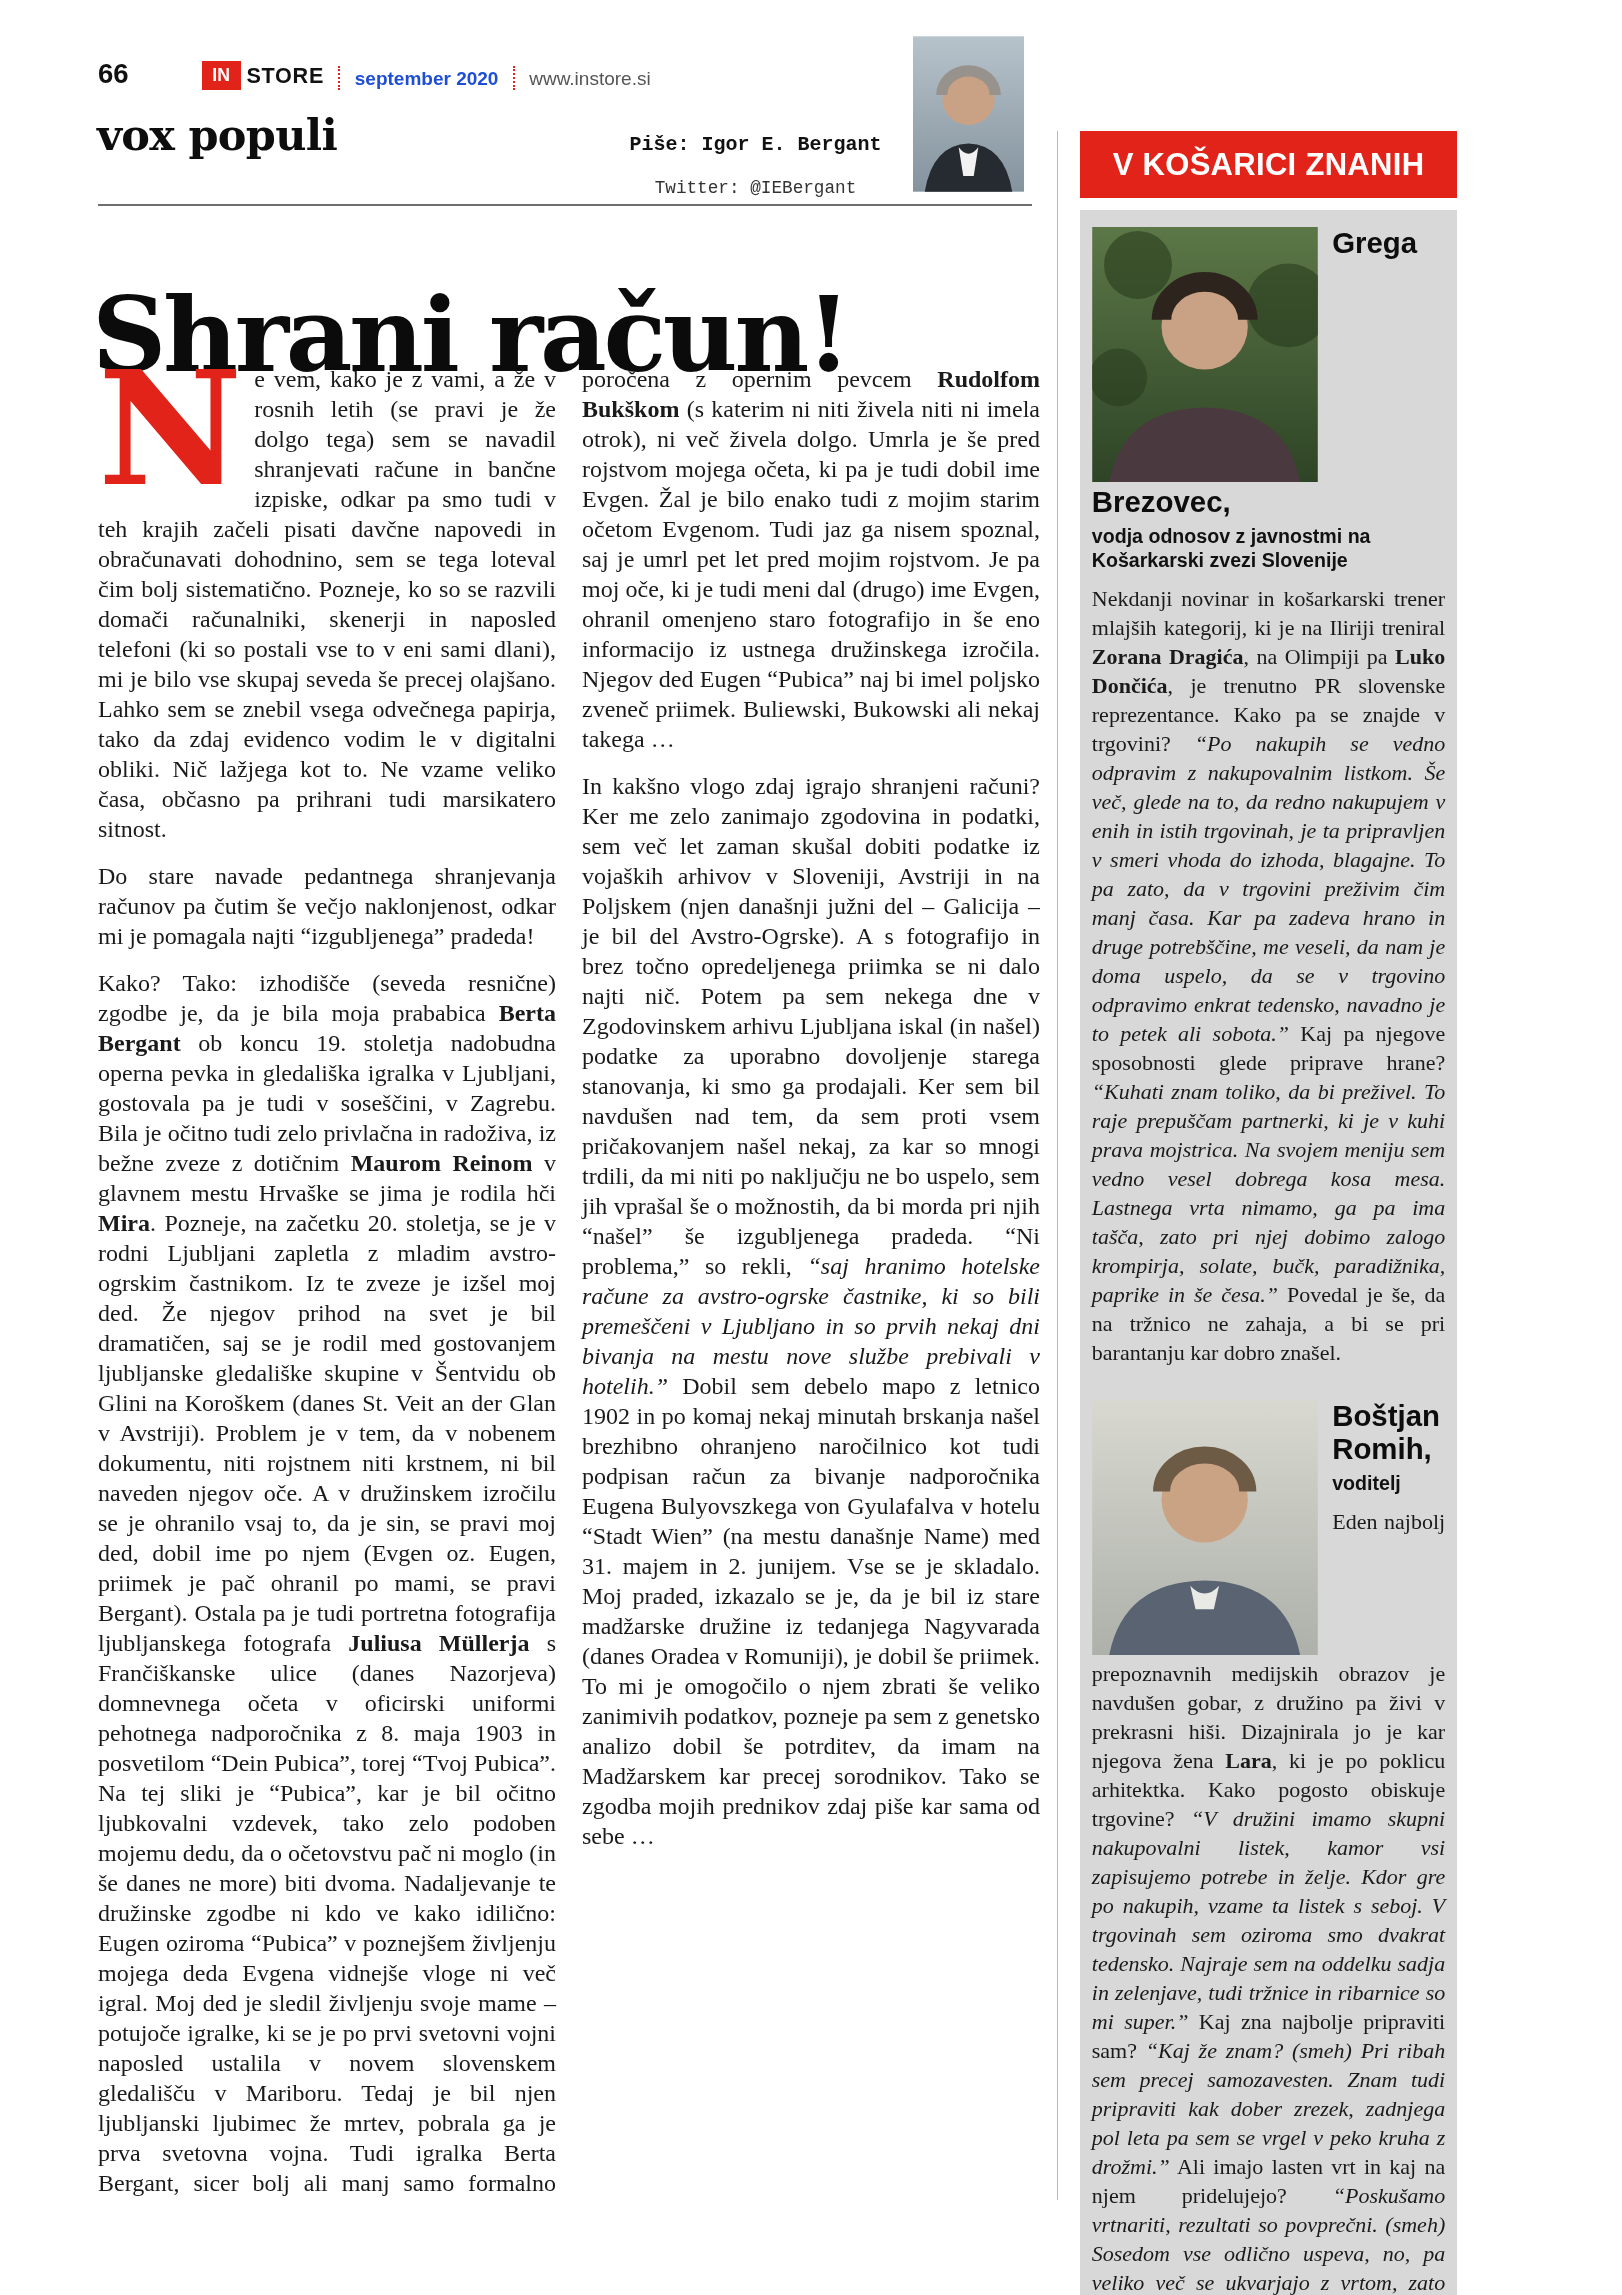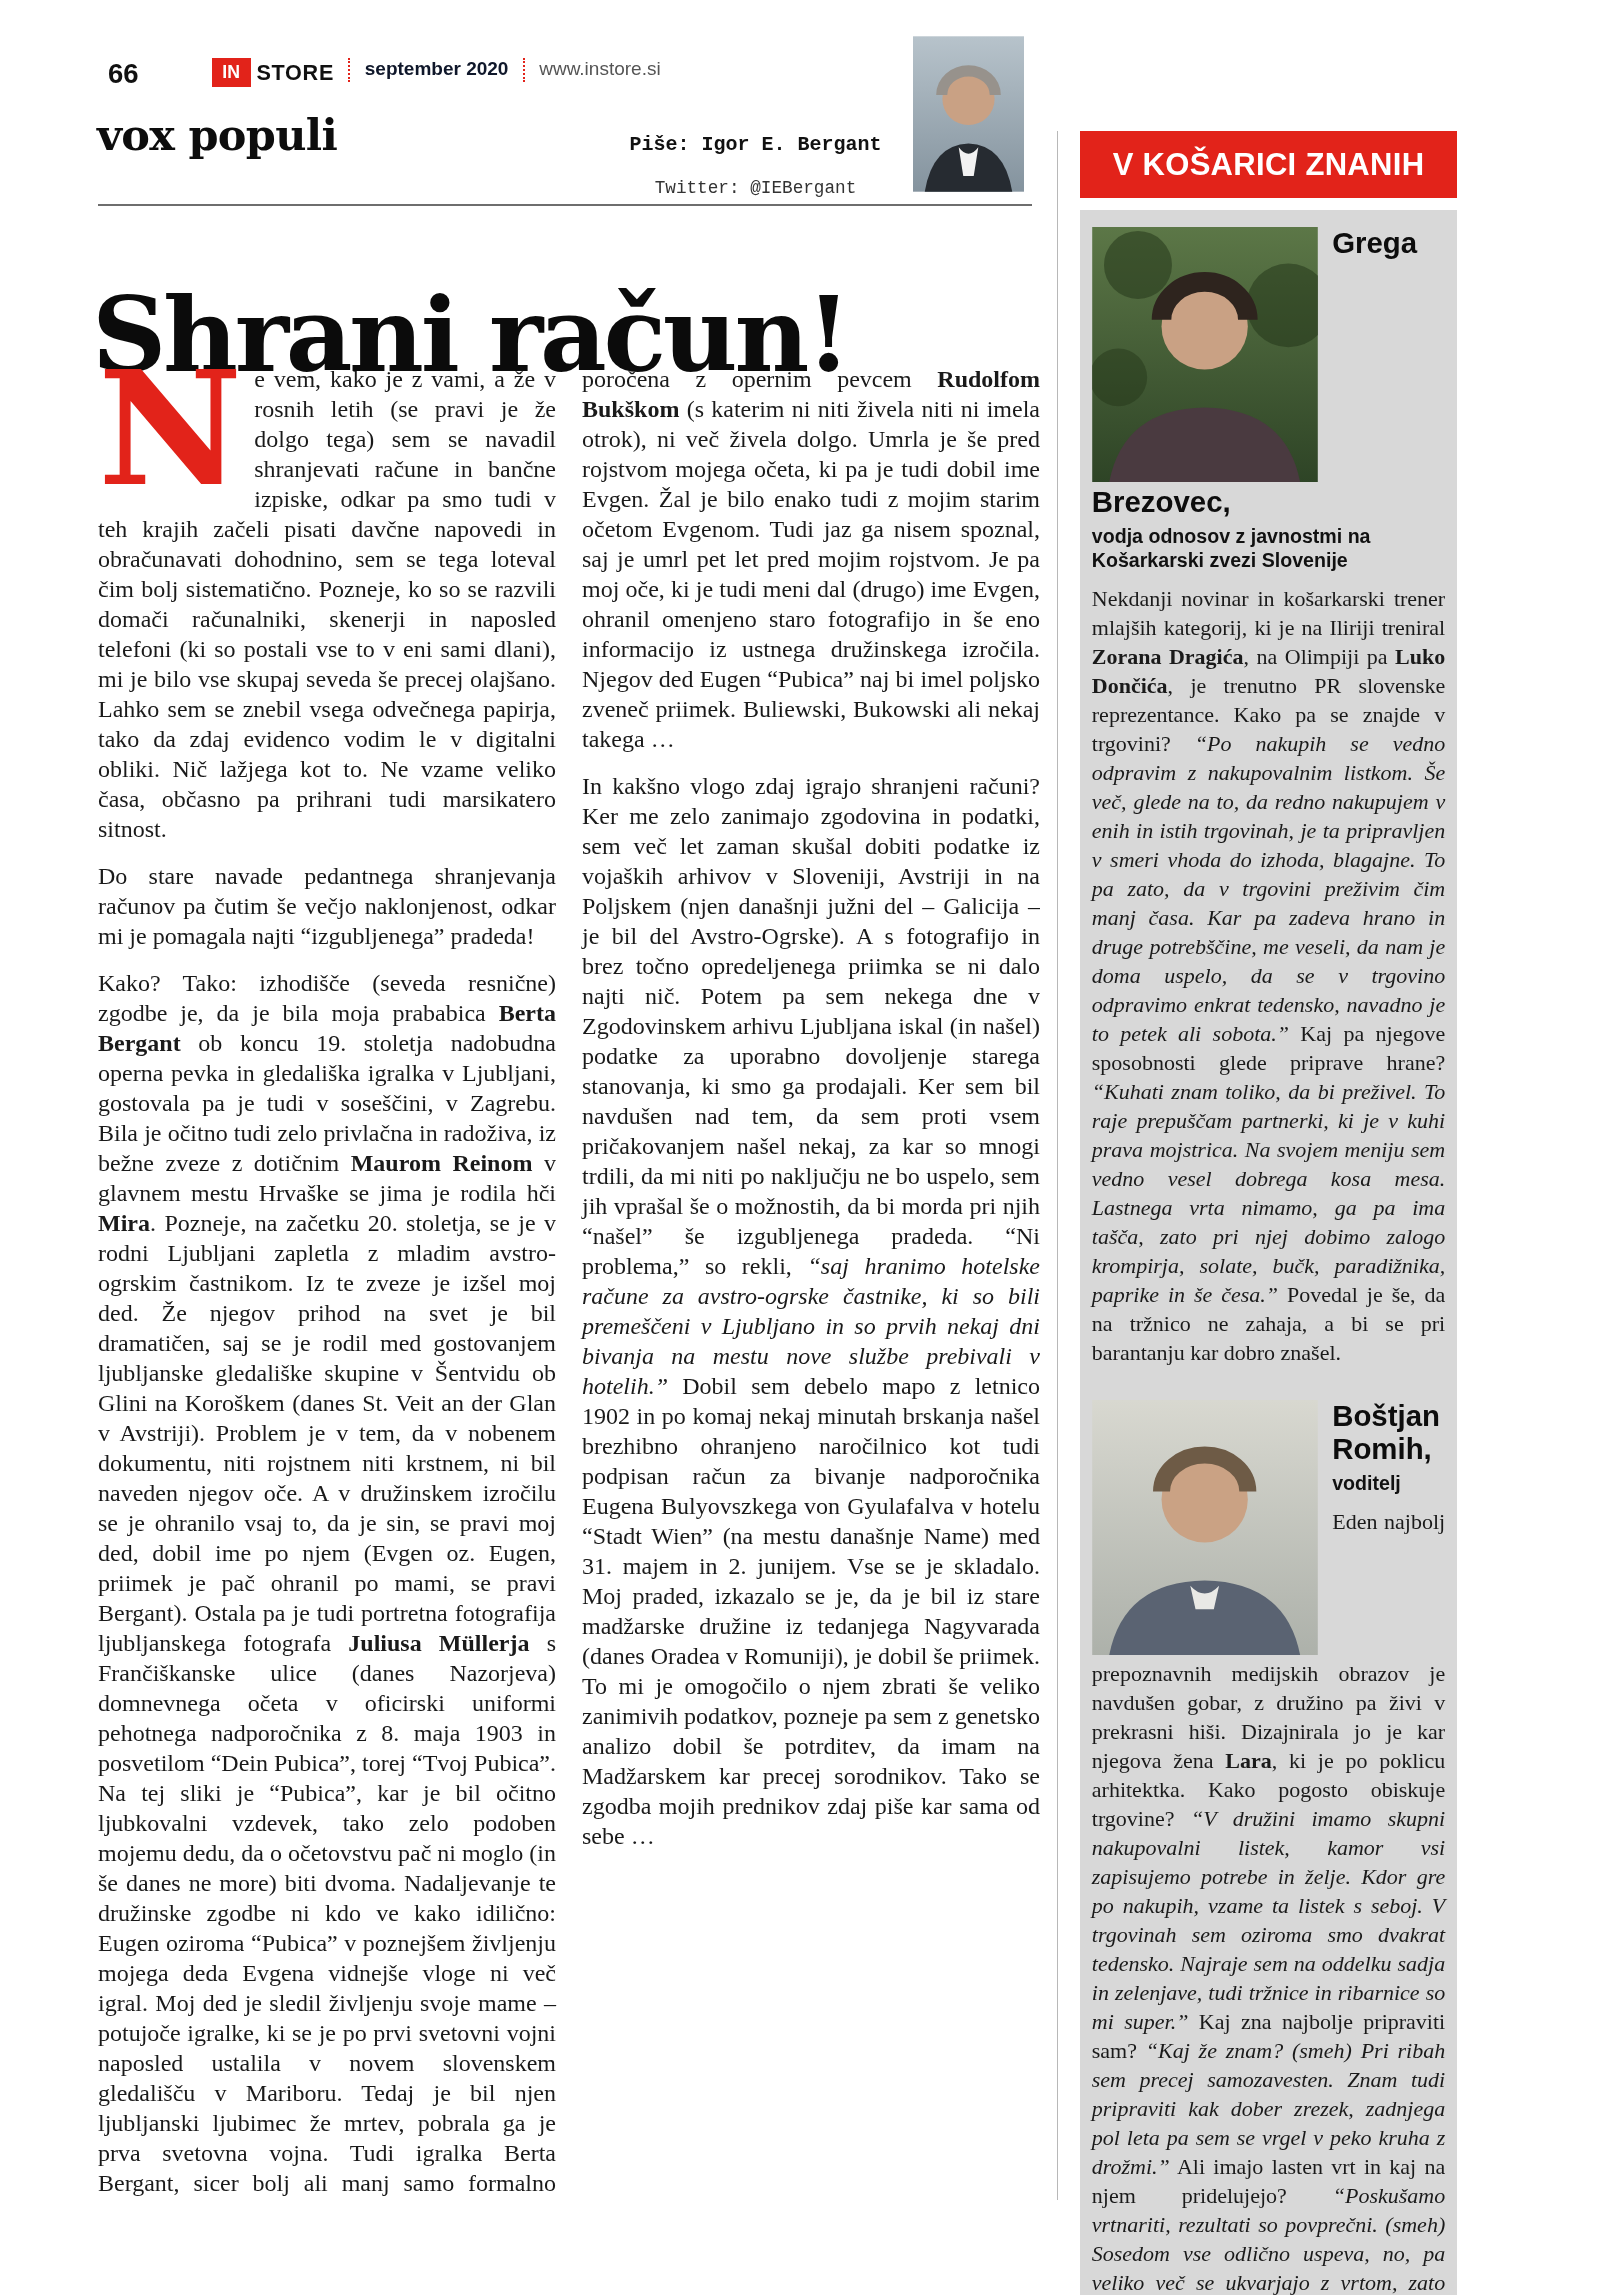--- a/index.html
+++ b/index.html
@@ -12,34 +12,34 @@
     position:relative;
     width:1623px;height:2295px;
     margin:0 auto;
     background:#ffffff;
     font-family:"Liberation Serif", serif;
     color:#1a1a1a;
     overflow:hidden;
   }
   
   .header-meta{
-    position:absolute;left:108px;top:58px;
-    display:flex;align-items:flex-start;
+    position:absolute;left:98px;top:58px;
+    display:flex;align-items:flex-end;
     font-family:"Liberation Sans", sans-serif;
   }
   .page-num{font-size:27.5px;font-weight:bold;color:#111;margin-right:73px;}
   .logo{display:flex;align-items:center;gap:5.9px;}
   .logo-in{
     width:39px;height:29px;background:var(--accent,#e2231a);
     color:#fff;font-weight:bold;font-size:17.7px;
     display:flex;align-items:center;justify-content:center;
   }
   .logo-store{font-size:21.6px;font-weight:bold;letter-spacing:0.7px;color:#111;}
   .sep{border-left:2.6px dotted var(--accent,#e2231a);height:23.6px;margin:0 14.4px;}
-  .issue{font-size:19px;font-weight:bold;color:#0f172a;}
+  .issue{font-size:19px;font-weight:bold;color:#1d4ed8;}
   .site{font-size:19px;color:#555;text-decoration:none;}
   
   .section-title{
     position:absolute;left:97px;top:110px;
     font-family:"DejaVu Serif", serif;
     font-size:43px;font-weight:bold;letter-spacing:-0.7px;color:#0d0d0d;
   }
   .byline{
     position:absolute;left:615px;top:133px;width:281px;
     text-align:center;font-family:Liberation Mono, monospace;

